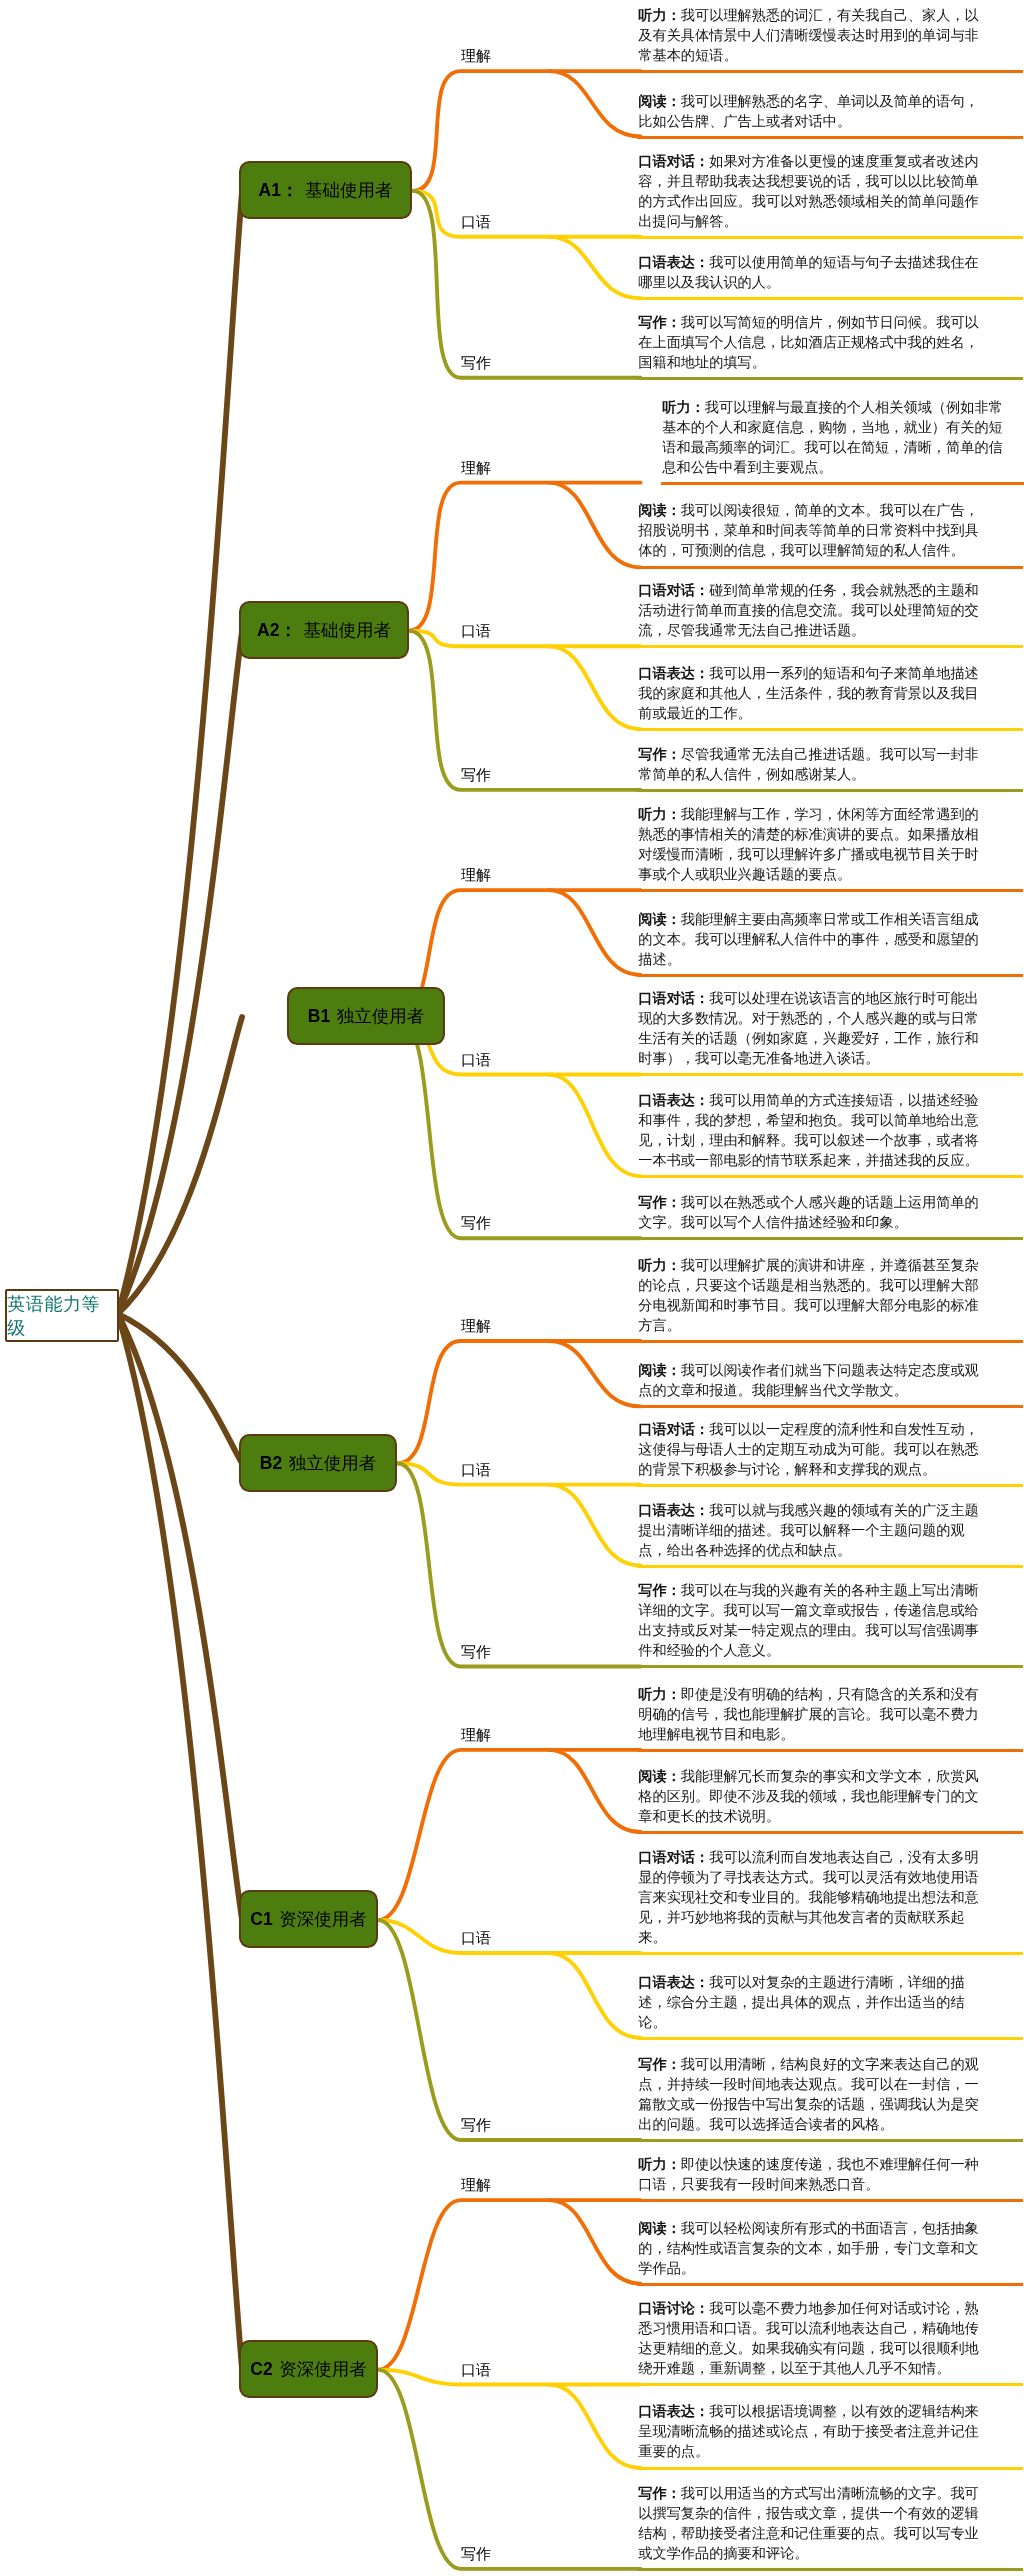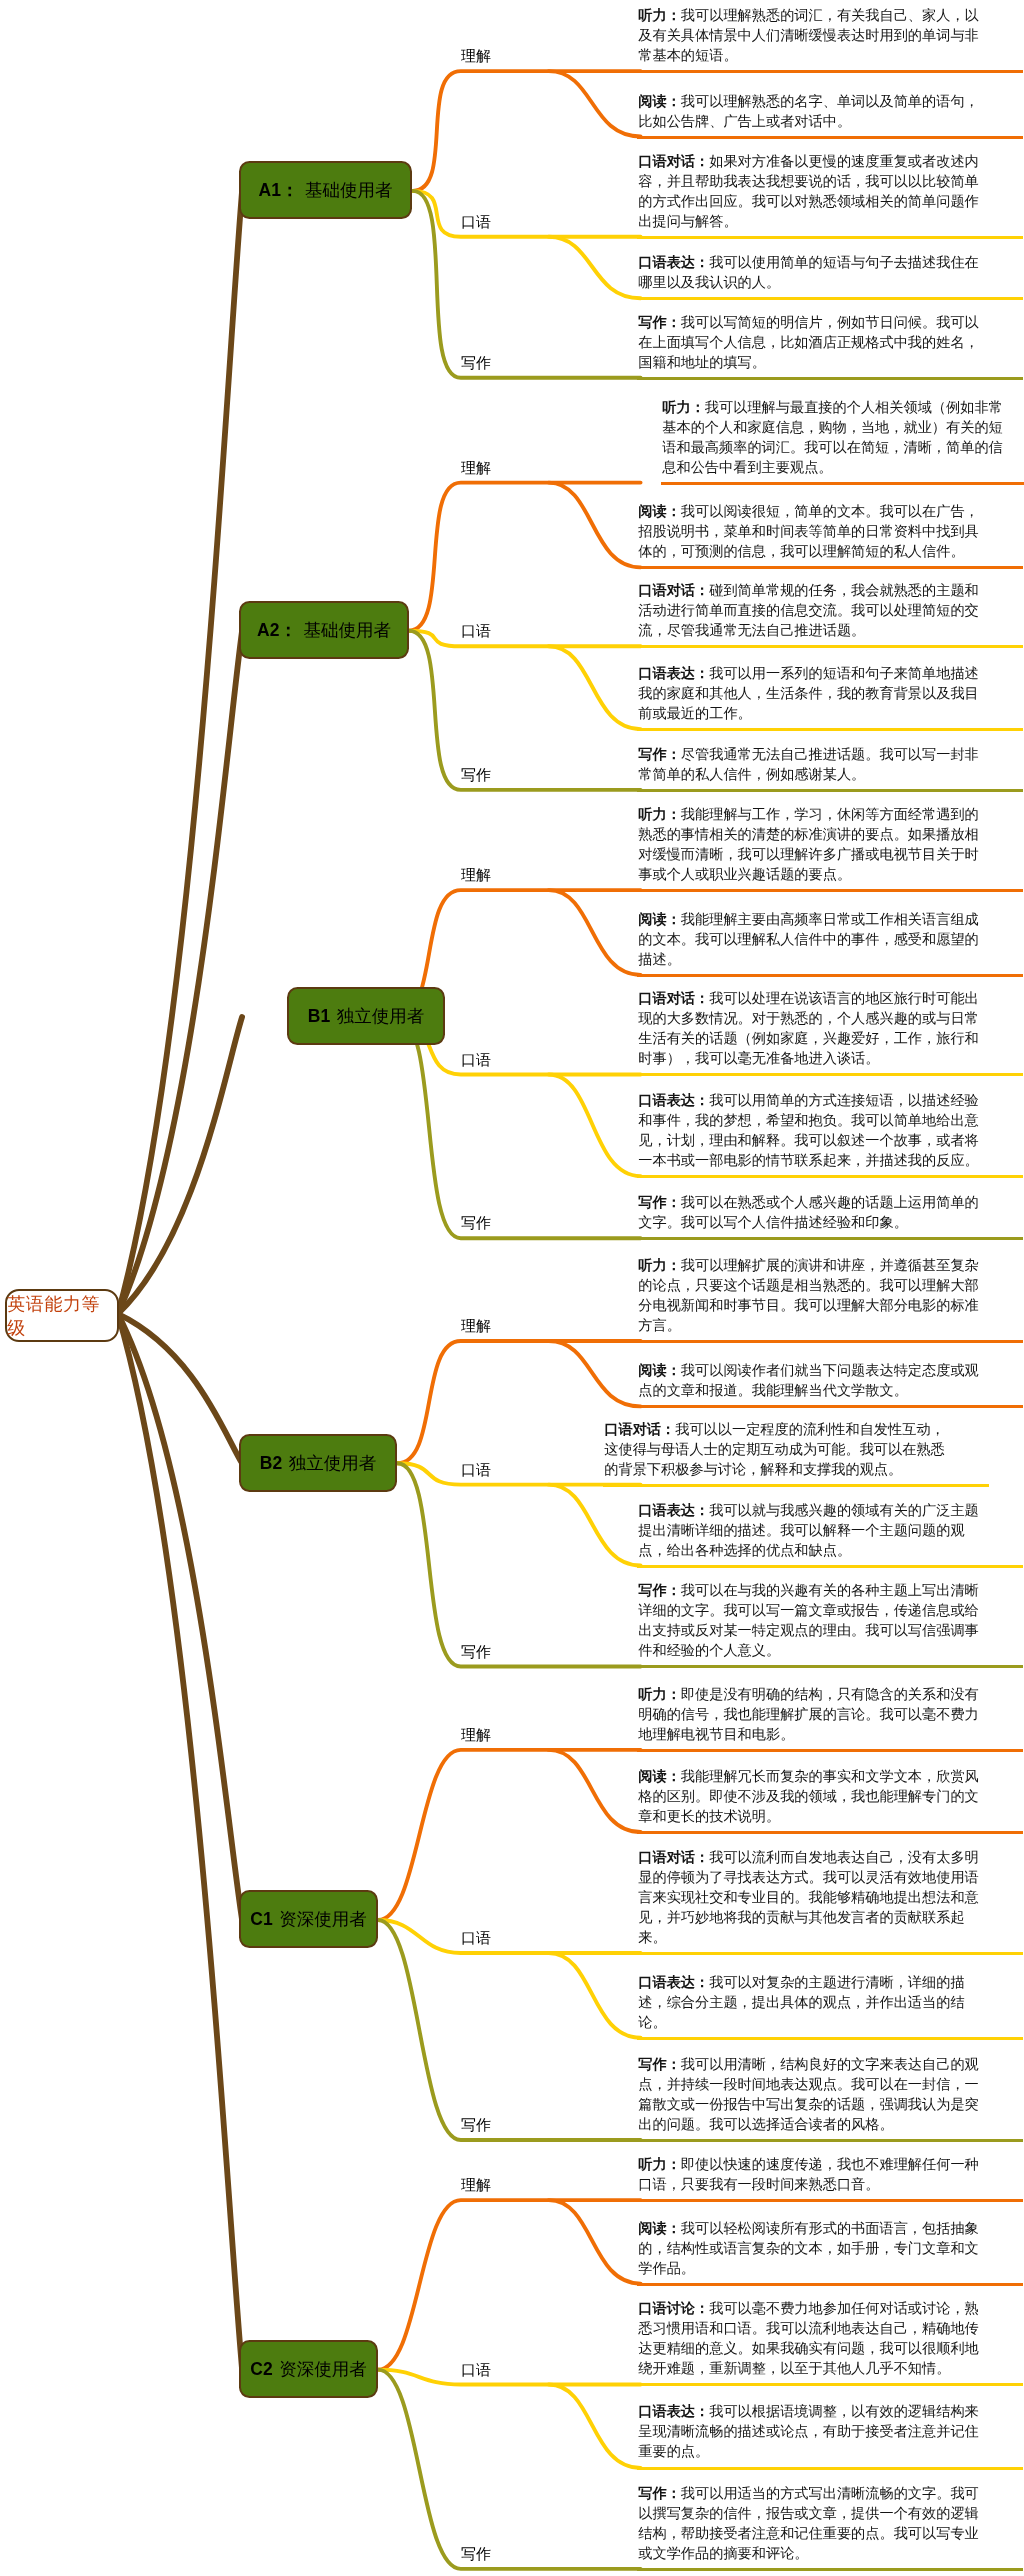--- a/index.html
+++ b/index.html
@@ -1,22 +1,22 @@
 <!DOCTYPE html>
 <html style="font-size:10.4px"><head>
 <meta charset="utf-8">
 <style>
   html,body{margin:0;padding:0;background:#ffffff;}
   #canvas{position:relative;width:1025px;height:2576px;background:#ffffff;overflow:hidden;
           font-family:"Liberation Sans","DejaVu Sans",sans-serif;}
   #edges{position:absolute;left:0;top:0;z-index:1;}
   .root-node{position:absolute;z-index:3;left:5.2px;top:1289px;width:110px;height:49px;
-             border:2.6px solid #5C3A11;border-radius:14px;background:#fff;
+             border:2.6px solid #5C3A11;border-radius:2px;background:#fff;
              display:flex;align-items:center;justify-content:center;
-             font-size:18px;color:#c2410c;letter-spacing:0.6px;}
+             font-size:18px;color:#0f766e;letter-spacing:0.6px;}
   .level-node{position:absolute;z-index:3;height:54px;border:2.6px solid #5C3A11;border-radius:10.4px;
               background:#4d7c0f;display:flex;align-items:center;justify-content:center;
               font-size:17.5px;color:#000;}
   .level-node .code{font-weight:bold;margin-right:6.5px;}
   .branch-label{position:absolute;z-index:2;font-size:15px;color:#000;white-space:nowrap;}
   .leaf{position:absolute;z-index:2;width:386px;padding:0 0 4.5px 1.3px;box-sizing:border-box;
         border-bottom:3.2px solid #000;}
   .leaf .leaf-text{display:block;padding-right:32px;font-size:14.2px;line-height:20px;color:#141414;}
   .leaf b{font-weight:bold;}
   .leaf.c-orange{border-bottom-color:#F06E05;}
@@ -88,21 +88,21 @@
       <div class="leaf c-olive" style="left: 637px; top: 312px; width: 386px;">
         <span class="leaf-text"><b>写作：</b><span>我可以写简短的明信片，例如节日问候。我可以在上面填写个人信息，比如酒店正规格式中我的姓名，国籍和地址的填写。</span></span>
       </div>
       <div class="level-node" style="left: 239px; top: 601px; width: 166px;">
         <span class="code">A2：</span>
         <span>基础使用者</span>
       </div>
       <div class="leaf c-orange" style="left: 637px; top: 397px; width: 386px; margin-left: 24px;">
         <span class="leaf-text"><b>听力：</b><span>我可以理解与最直接的个人相关领域（例如非常基本的个人和家庭信息，购物，当地，就业）有关的短语和最高频率的词汇。我可以在简短，清晰，简单的信息和公告中看到主要观点。</span></span>
       </div>
-      <div class="leaf c-orange" style="left: 637px; top: 501px; width: 386px;">
+      <div class="leaf c-orange" style="left: 637px; top: 501px; width: 386px; font-family: Liberation Mono, monospace;">
         <span class="leaf-text"><b>阅读：</b><span>我可以阅读很短，简单的文本。我可以在广告，招股说明书，菜单和时间表等简单的日常资料中找到具体的，可预测的信息，我可以理解简短的私人信件。</span></span>
       </div>
       <div class="leaf c-yellow" style="left: 637px; top: 580px; width: 386px;">
         <span class="leaf-text"><b>口语对话：</b><span>碰到简单常规的任务，我会就熟悉的主题和活动进行简单而直接的信息交流。我可以处理简短的交流，尽管我通常无法自己推进话题。</span></span>
       </div>
       <div class="leaf c-yellow" style="left: 637px; top: 663px; width: 386px;">
         <span class="leaf-text"><b>口语表达：</b><span>我可以用一系列的短语和句子来简单地描述我的家庭和其他人，生活条件，我的教育背景以及我目前或最近的工作。</span></span>
       </div>
       <div class="leaf c-olive" style="left: 637px; top: 744px; width: 386px;">
         <span class="leaf-text"><b>写作：</b><span>尽管我通常无法自己推进话题。我可以写一封非常简单的私人信件，例如感谢某人。</span></span>
@@ -129,21 +129,21 @@
       <div class="level-node" style="left: 239px; top: 1434px; width: 154px;">
         <span class="code">B2</span>
         <span>独立使用者</span>
       </div>
       <div class="leaf c-orange" style="left: 637px; top: 1255px; width: 386px;">
         <span class="leaf-text"><b>听力：</b><span>我可以理解扩展的演讲和讲座，并遵循甚至复杂的论点，只要这个话题是相当熟悉的。我可以理解大部分电视新闻和时事节目。我可以理解大部分电影的标准方言。</span></span>
       </div>
       <div class="leaf c-orange" style="left: 637px; top: 1360px; width: 386px;">
         <span class="leaf-text"><b>阅读：</b><span>我可以阅读作者们就当下问题表达特定态度或观点的文章和报道。我能理解当代文学散文。</span></span>
       </div>
-      <div class="leaf c-yellow" style="left: 603px; top: 1419px; width: 386px;">
+      <div class="leaf c-yellow" style="left: 637px; top: 1419px; width: 386px;">
         <span class="leaf-text"><b>口语对话：</b><span>我可以以一定程度的流利性和自发性互动，这使得与母语人士的定期互动成为可能。我可以在熟悉的背景下积极参与讨论，解释和支撑我的观点。</span></span>
       </div>
       <div class="leaf c-yellow" style="left: 637px; top: 1500px; width: 386px;">
         <span class="leaf-text"><b>口语表达：</b><span>我可以就与我感兴趣的领域有关的广泛主题提出清晰详细的描述。我可以解释一个主题问题的观点，给出各种选择的优点和缺点。</span></span>
       </div>
       <div class="leaf c-olive" style="left: 637px; top: 1580px; width: 386px;">
         <span class="leaf-text"><b>写作：</b><span>我可以在与我的兴趣有关的各种主题上写出清晰详细的文字。我可以写一篇文章或报告，传递信息或给出支持或反对某一特定观点的理由。我可以写信强调事件和经验的个人意义。</span></span>
       </div>
       <div class="level-node" style="left: 239px; top: 1890px; width: 135px;">
         <span class="code">C1</span>

